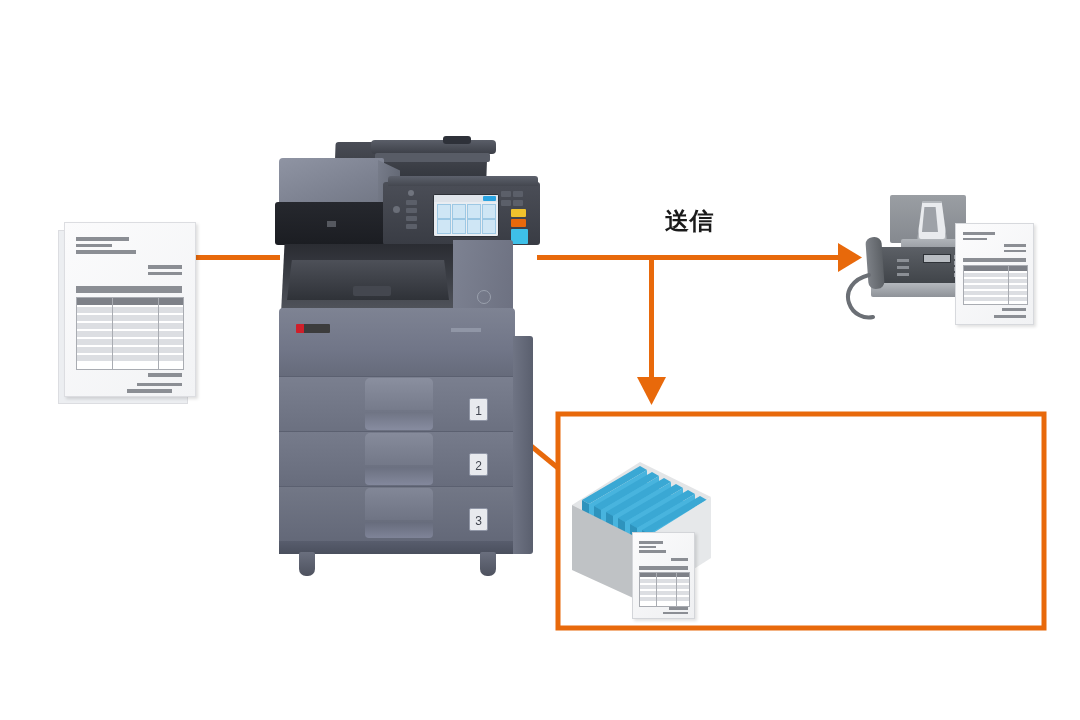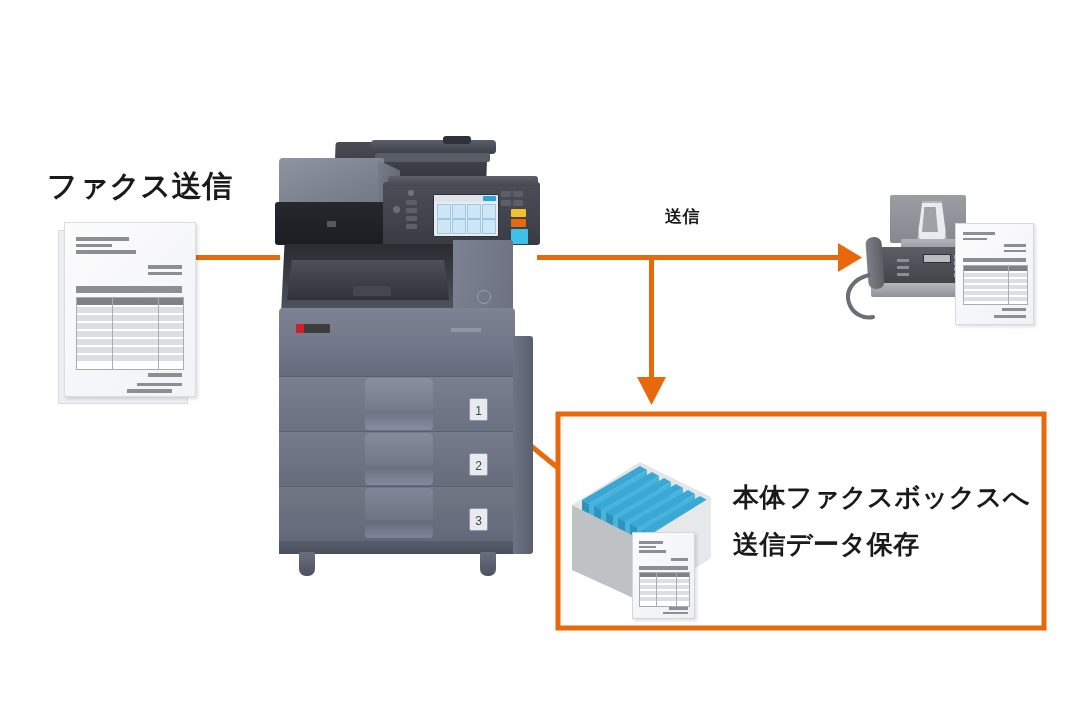--- a/index.html
+++ b/index.html
@@ -13,21 +13,21 @@
   #stage{position:absolute;left:0;top:0;width:1080px;height:720px;}
 
   
   .jp{
     font-family:"DejaVu Sans","Liberation Sans",sans-serif;
     color:#1a1a1a;
     white-space:nowrap;
     letter-spacing:.5px;
   }
   #title{position:absolute;left:47px;top:166px;font-size:30px;font-weight:600;}
-  #label-send{position:absolute;left:665px;top:205px;font-size:17px;font-weight:600;}
+  #label-send{position:absolute;left:665px;top:205px;font-size:24px;font-weight:600;}
   #label-keep{position:absolute;left:665px;top:307px;font-size:24px;font-weight:600;}
   #box-text{position:absolute;left:733px;top:474px;font-size:26px;font-weight:600;line-height:47px;}
 
   
   #vec{position:absolute;left:0;top:0;}
 
   
   #src-doc{position:absolute;left:58px;top:222px;width:140px;height:182px;}
   .pg{position:absolute;background:#f3f4f6;border:1px solid #dcdde1;}
   .pg.back{left:0;top:8px;width:128px;height:172px;background:#eceef1;}
@@ -344,23 +344,18 @@
         <div class="trow" style="top:18px;height:4px;"></div>
         <div class="trow" style="top:24px;height:4px;"></div>
         <div class="tvl" style="left:16px;"></div>
         <div class="tvl" style="left:36px;"></div>
       </div>
       <div class="ln" style="left:36px;top:74px;width:19px;height:3px;"></div>
       <div class="ln" style="left:30px;top:79px;width:25px;height:2px;"></div>
     </div>
   </div>
 
-  <div id="title" class="jp">ファクス送信</div>
 
   <div id="label-send" class="jp">送信</div>
 
 
-  <div id="box-text">
-    <div class="jp">本体ファクスボックスへ</div>
-    <div class="jp">送信データ保存</div>
-  </div>
 
 </div>
 
 </body></html>

